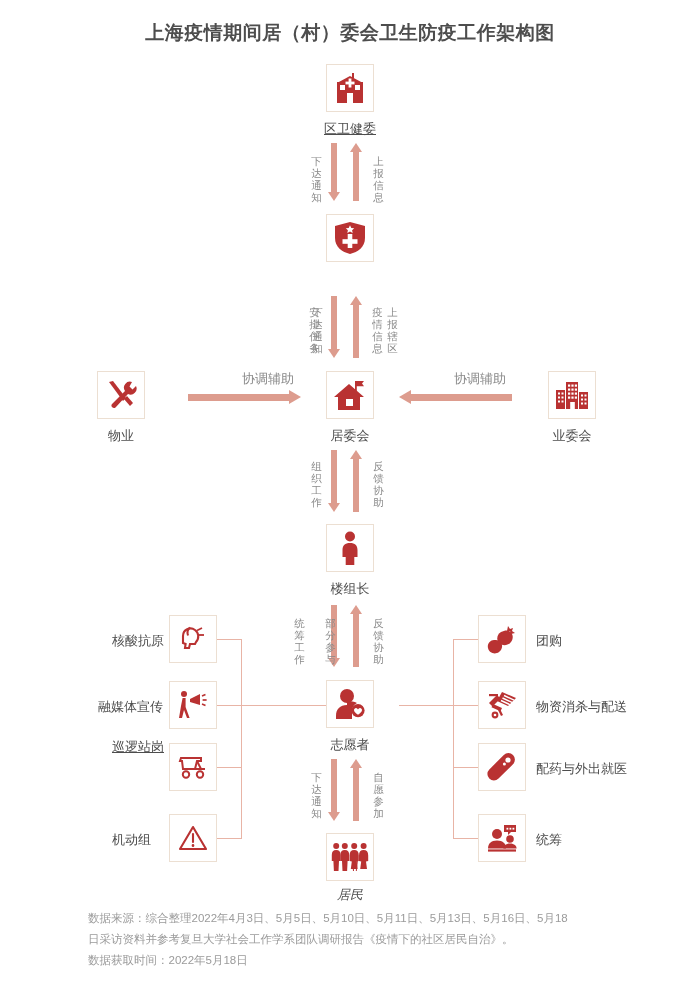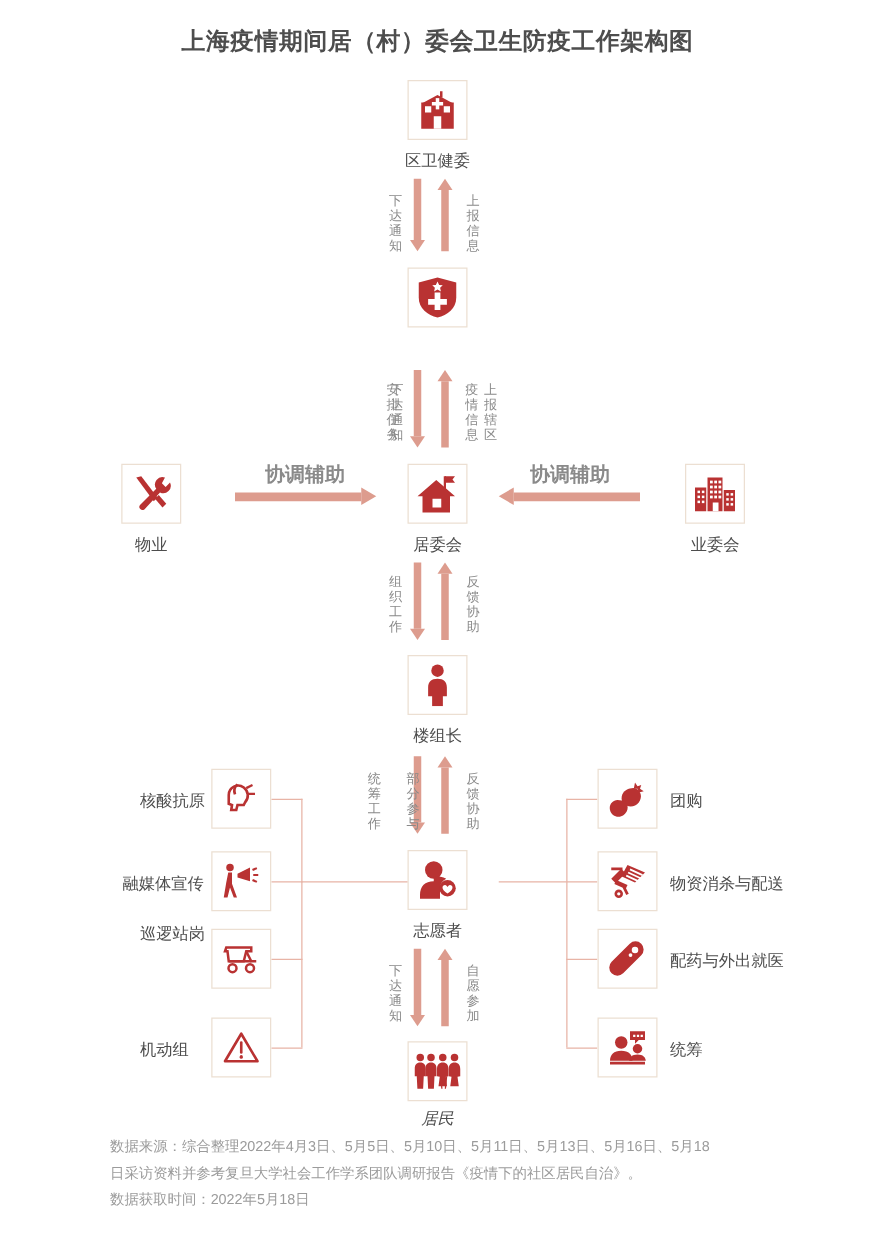--- a/index.html
+++ b/index.html
@@ -72,25 +72,24 @@
   .harrow .shaft { position: absolute; top: 4px; height: 7px; background: #dd9c8e; }
   .harrow .head {
     position: absolute; top: 0; width: 0; height: 0;
     border-top: 7px solid transparent;
     border-bottom: 7px solid transparent;
   }
   .harrow.right .head { right: 0; border-left: 12px solid #dd9c8e; }
   .harrow.left  .head { left: 0;  border-right: 12px solid #dd9c8e; }
   .hcap {
     position: absolute;
-    font-size: 16px;
+    font-size: 13px;
     color: #8a8a8a;
     white-space: nowrap;
-    text-align: center;
-    font-weight: bold;
+    text-align: right;
   }
 
   
   .ln { position: absolute; background: #e8b4a6; }
   .ln.v { width: 1px; }
   .ln.h { height: 1px; }
 
   
   .footer {
     position: absolute;
@@ -115,21 +114,21 @@
         <path d="M4 11h26v21H4z"></path>
         <rect x="7" y="14" width="5" height="5" fill="#fff"></rect>
         <rect x="22" y="14" width="5" height="5" fill="#fff"></rect>
         <rect x="14" y="22" width="6" height="10" fill="#fff"></rect>
         <path d="M17 5 L30 12 H4 Z"></path>
         <rect x="15.6" y="7.5" width="2.8" height="9" fill="#fff"></rect>
         <rect x="12.5" y="10.6" width="9" height="2.8" fill="#fff"></rect>
       </svg>
     </span>
   </div>
-  <div class="nodelabel ctr" style="left:270px; top:120px;">区卫健委</div>
+  <div class="nodelabel ctr" style="left:270px; top:120px;text-decoration:underline;">区卫健委</div>
 
   <div class="vpair" style="left:328px; top:143px; height:58px;">
     <div class="varrow down" style="left:0; top:0; height:58px;">
       <div class="shaft" style="top:0; height:49px;"></div>
         <div class="head"></div>
     </div>
     <div class="varrow up" style="left:22px; top:0; height:58px;">
       <div class="shaft" style="bottom:0; height:49px;"></div>
         <div class="head"></div>
     </div>
@@ -314,21 +313,21 @@
         <g stroke="#b93232" stroke-width="1.7" fill="none">
           <path d="M25 6 l3.5-1.5"></path>
             <path d="M25.6 10 h4"></path>
             <path d="M25 14 l3.5 1.5"></path>
         </g>
       </svg>
     </span>
   </div>
   <div class="nodelabel" style="left:98px; top:698px;">融媒体宣传</div>
 
-  <div class="nodelabel" style="left:112px; top:738px;">巡逻站岗</div>
+  <div class="nodelabel" style="left:112px; top:738px;text-decoration:underline;">巡逻站岗</div>
   <div class="nodebox" style="left:169px; top:743px;">
     <span>
       <svg width="32" height="26" viewBox="0 0 32 26" fill="none" stroke="#b93232" stroke-width="2">
         <path d="M4 4 h20 v3 h-4 l-2 8 H6 l-1-8 H3z" fill="none"></path>
         <path d="M20 7 l4 8 h4"></path>
         <path d="M6 15 h18"></path>
         <circle cx="9" cy="20.5" r="3.2"></circle>
         <circle cx="23" cy="20.5" r="3.2"></circle>
       </svg>
     </span>

